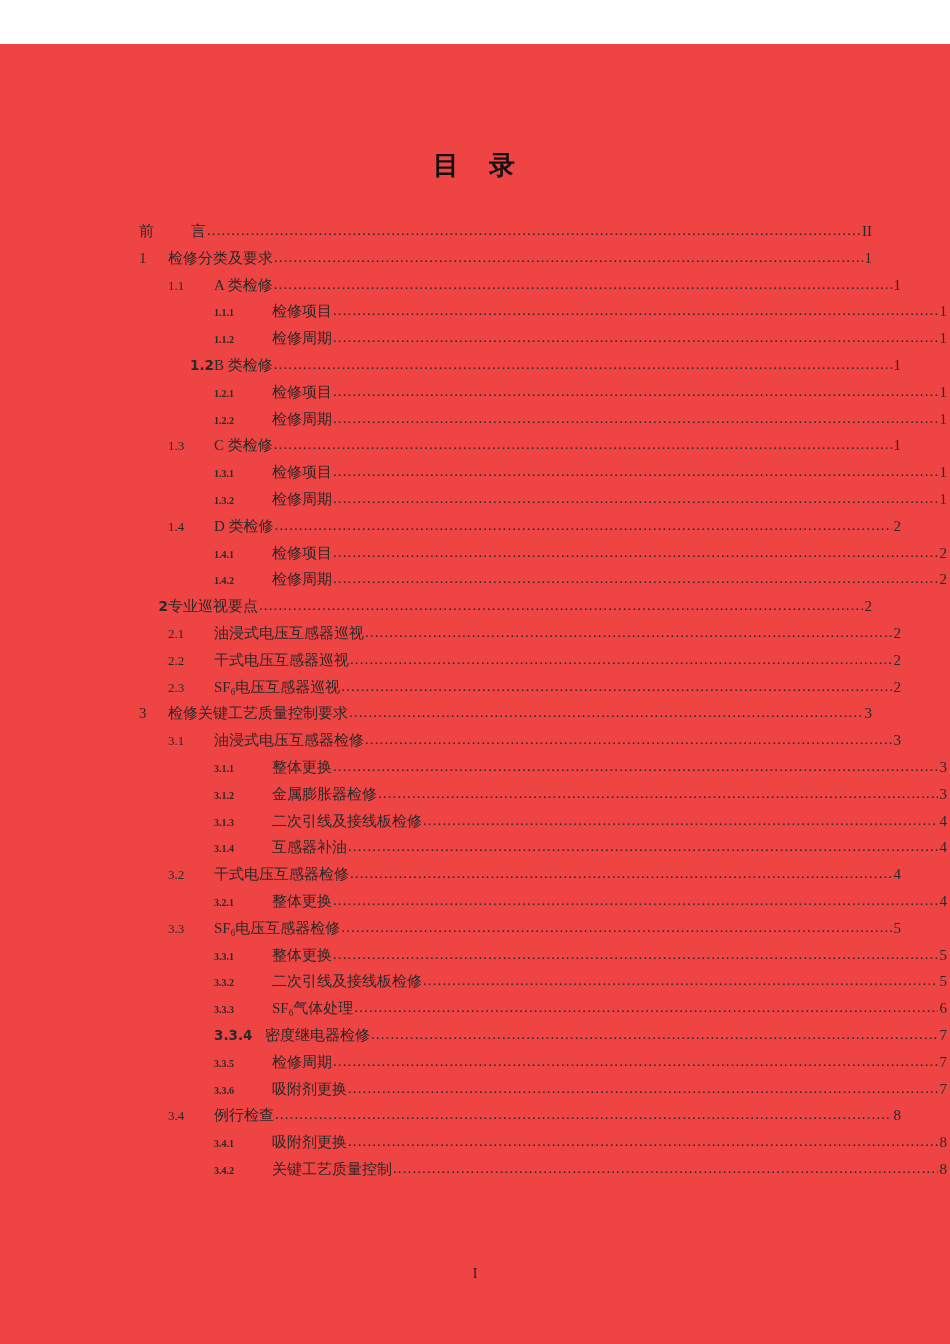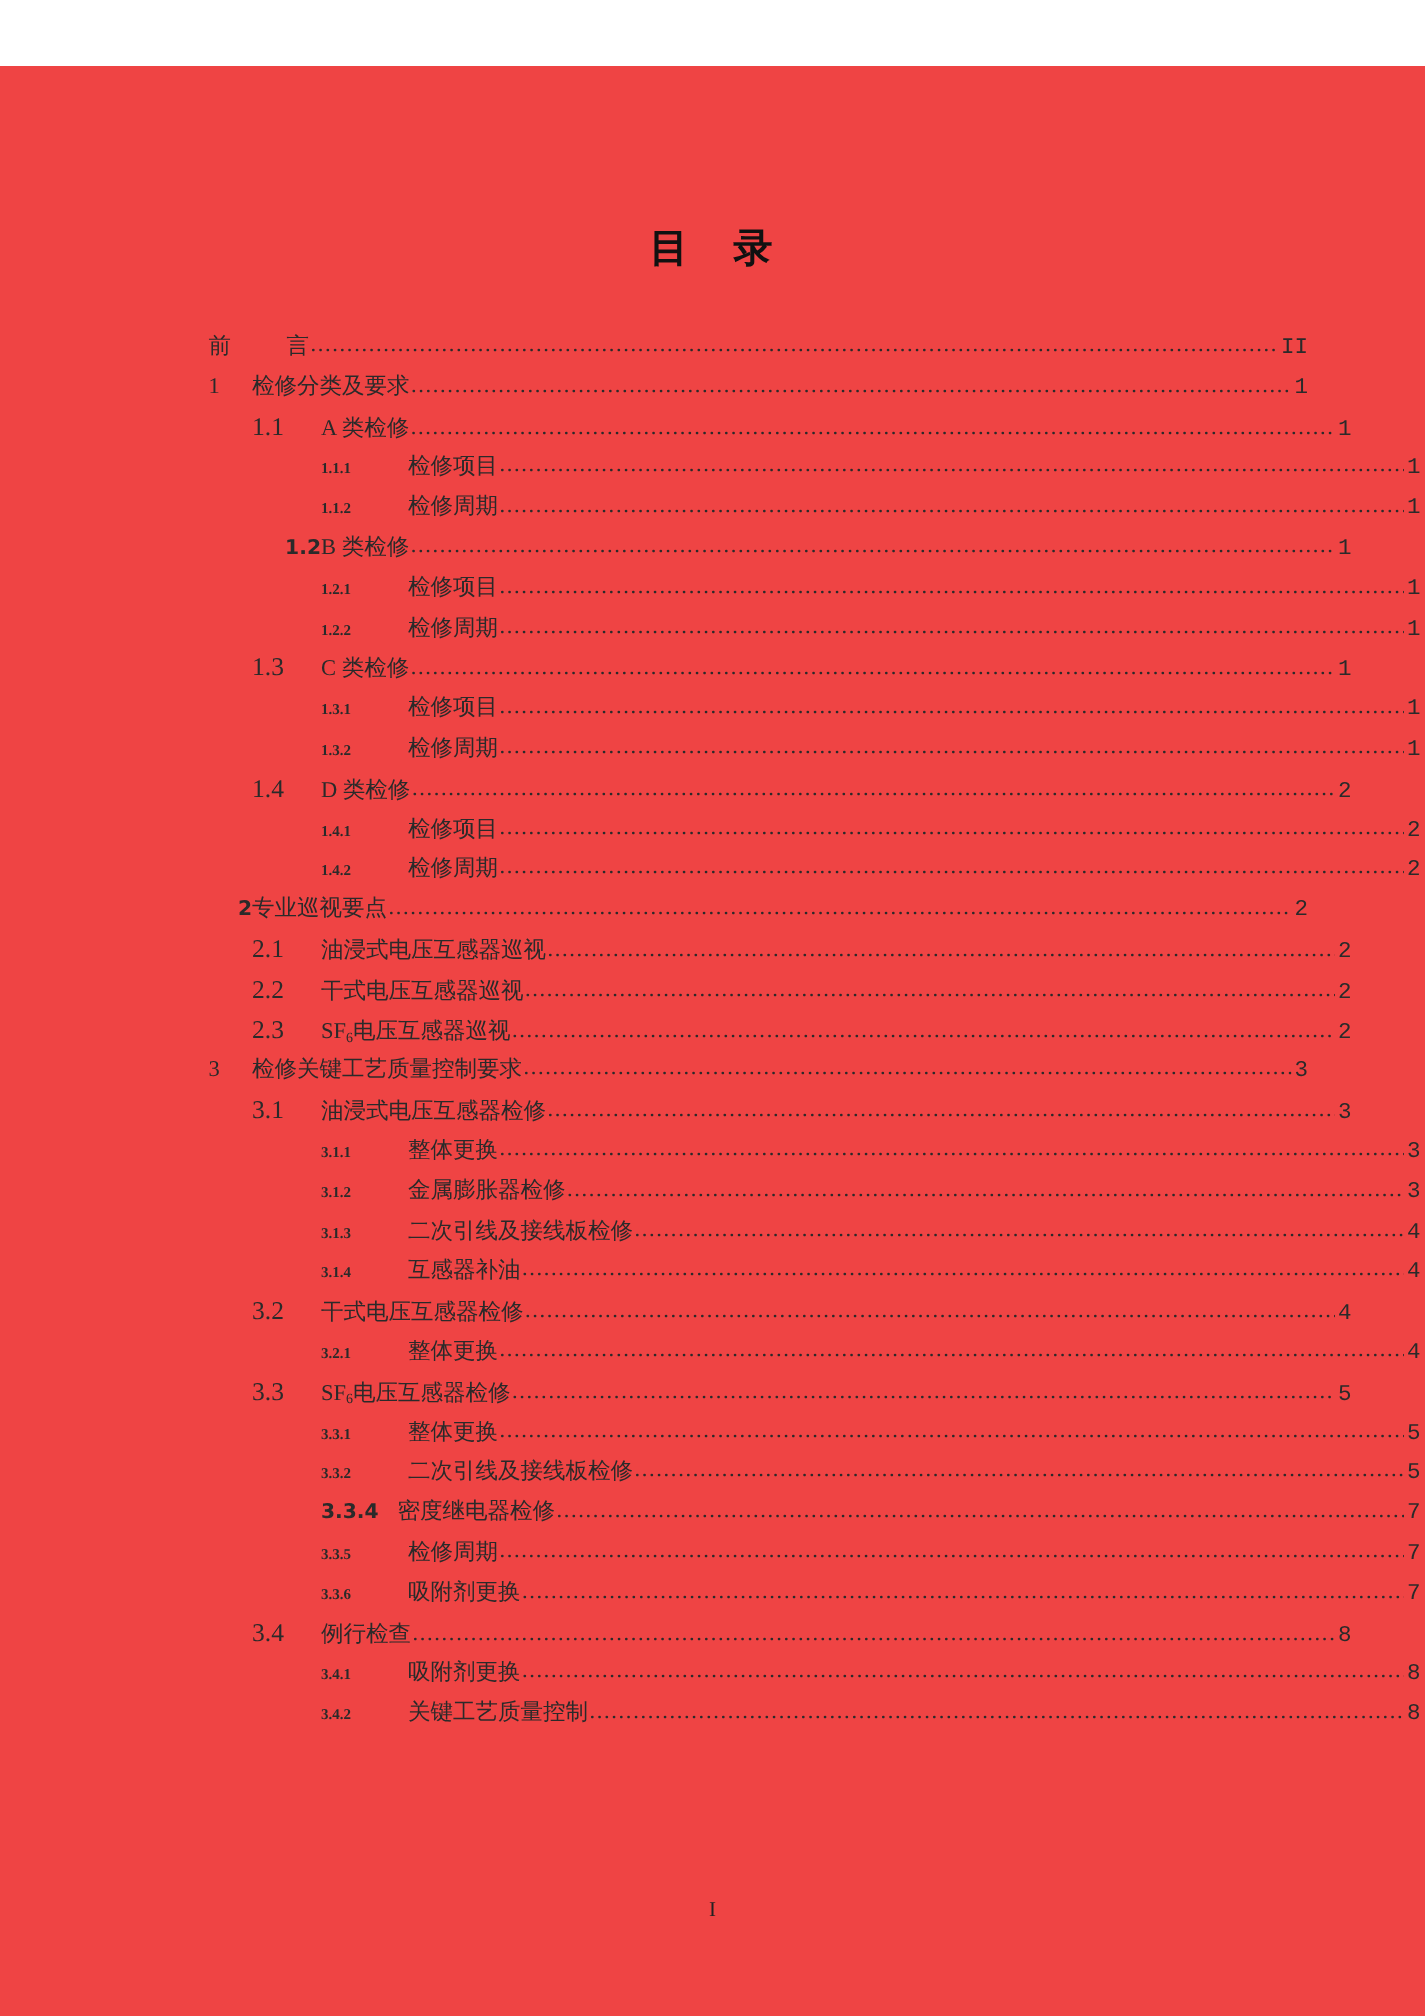--- a/index.html
+++ b/index.html
@@ -74,34 +74,34 @@
     color: #2a2a2a;
     position: relative;
     top: -1px;
   }
   .toc-leader::before {
     content: "......................................................................................................................................................................";
   }
   .toc-page {
     flex: 0 0 auto;
     text-align: right;
-    font-family: Liberation Mono, monospace;
+    font-family: Liberation Serif, serif;
     color: #2a2a2a;
     padding-left: 1px;
   }
 
   
   .lvl-front .toc-num { width: 52px; }
   .lvl-front .toc-title { }
 
   .lvl-1 { padding-left: 0px; }
   .lvl-1 .toc-num { width: 29px; }
 
   .lvl-2 { padding-left: 29px; }
-  .lvl-2 .toc-num { width: 46px; font-size: 17px; }
+  .lvl-2 .toc-num { width: 46px; font-size: 13px; }
   .lvl-2 .toc-title { }
 
   .lvl-3 { padding-left: 75px; }
   .lvl-3 .toc-num { width: 58px; font-weight: bold; font-family: Liberation Serif, serif; font-size: 10px; }
 
   .lvl-3-tight { padding-left: 75px; }
   .lvl-3-tight .toc-num { width: 51px; font-weight: bold; font-family: "DejaVu Sans", "Liberation Sans", sans-serif; font-size: 13.5px; }
 
   .lvl-2 .toc-num.sans-b,
   .lvl-1 .toc-num.sans-b {
@@ -302,20 +302,26 @@
         <span class="toc-title">整体更换</span>
         <span class="toc-leader"></span>
         <span class="toc-page">5</span>
       </div>
       <div class="toc-row lvl-3">
         <span class="toc-num">3.3.2</span>
         <span class="toc-title">二次引线及接线板检修</span>
         <span class="toc-leader"></span>
         <span class="toc-page">5</span>
       </div>
+      <div class="toc-row lvl-3">
+        <span class="toc-num">3.3.3</span>
+        <span class="toc-title"><span class="sf">SF<span class="sub">6</span></span>气体处理</span>
+        <span class="toc-leader"></span>
+        <span class="toc-page">6</span>
+      </div>
       <div class="toc-row lvl-3-tight">
         <span class="toc-num">3.3.4</span>
         <span class="toc-title">密度继电器检修</span>
         <span class="toc-leader"></span>
         <span class="toc-page">7</span>
       </div>
       <div class="toc-row lvl-3">
         <span class="toc-num">3.3.5</span>
         <span class="toc-title">检修周期</span>
         <span class="toc-leader"></span>

